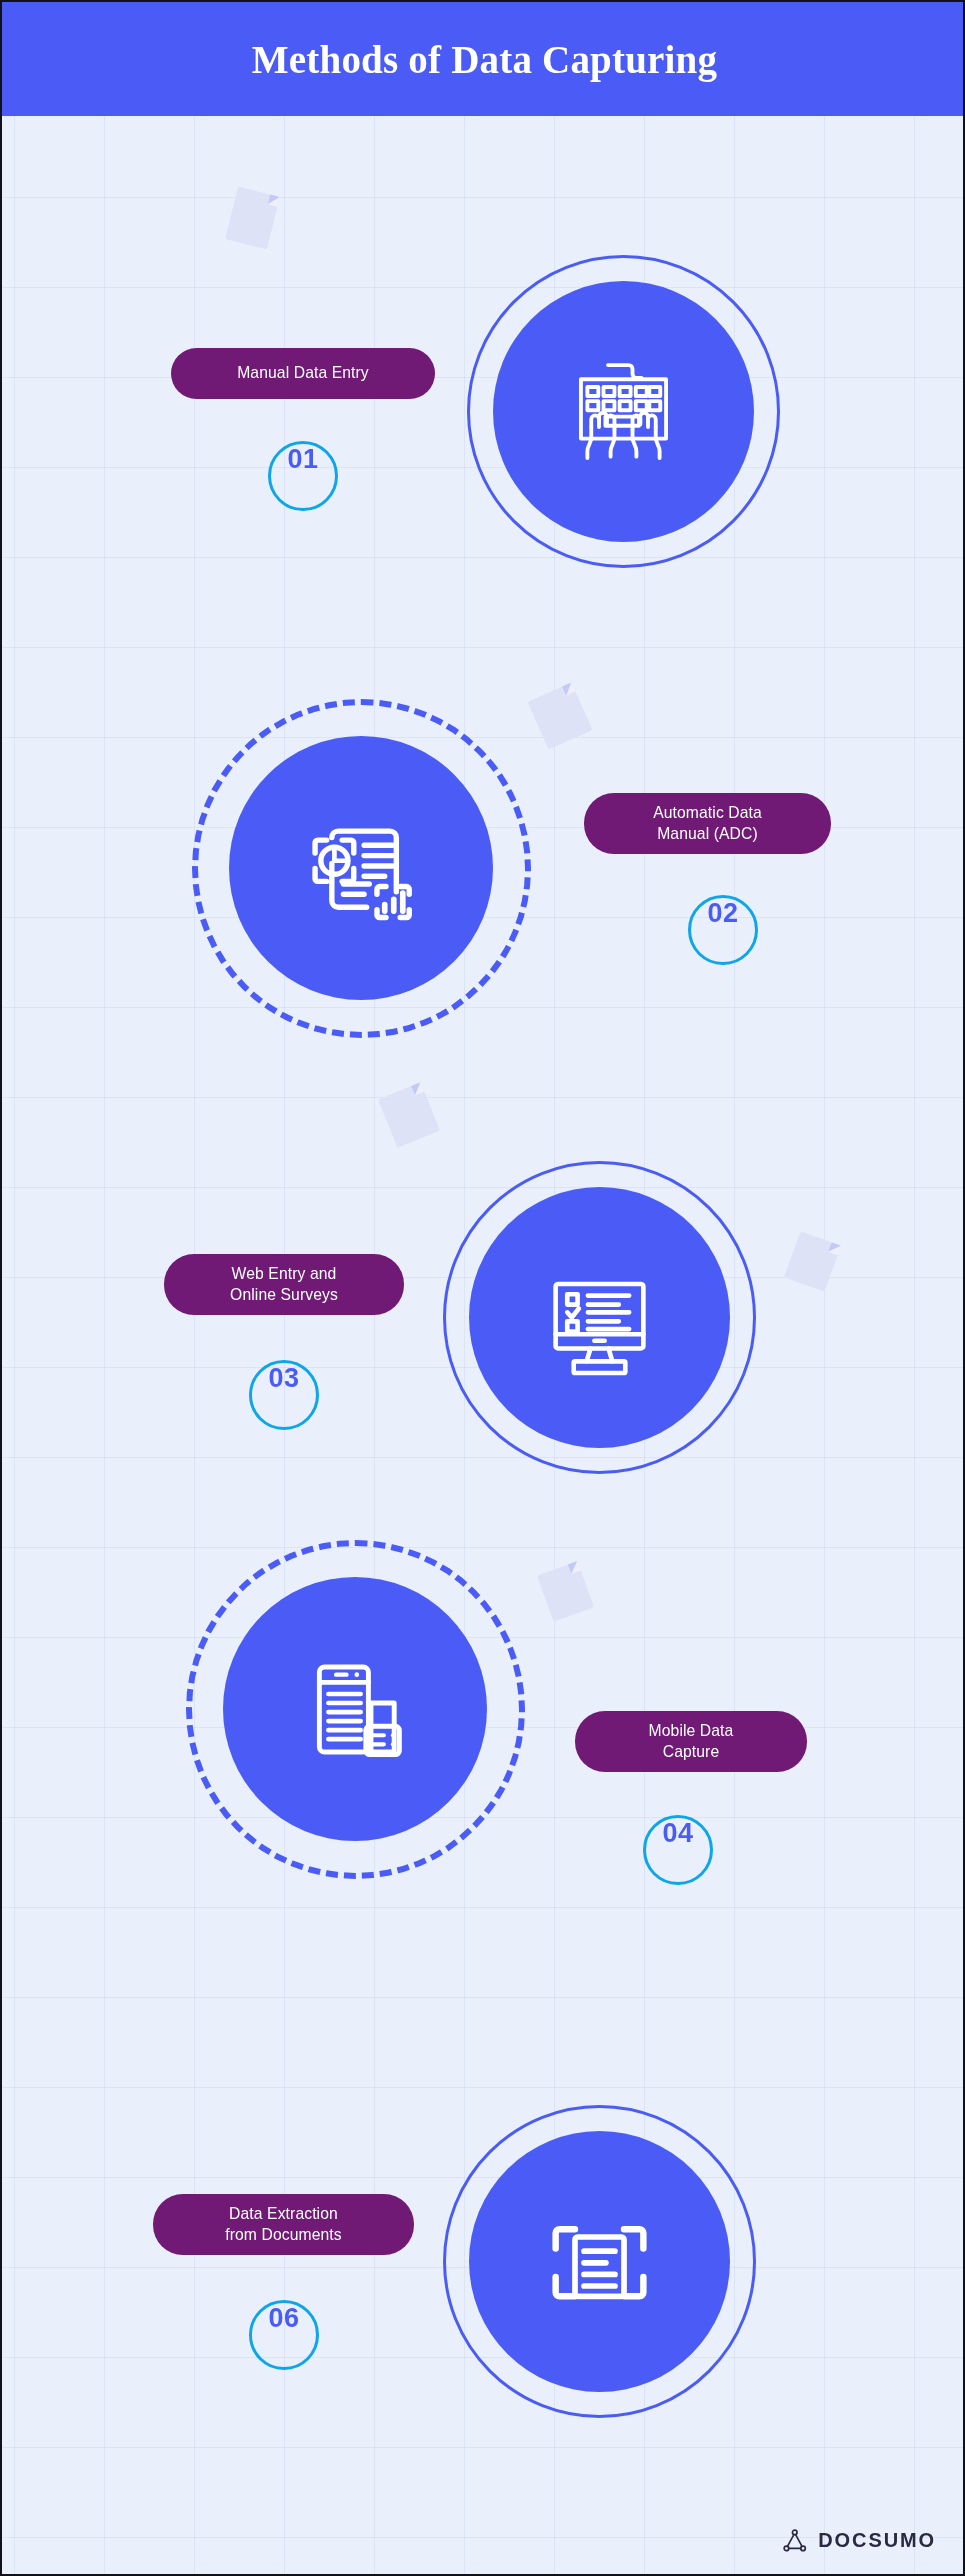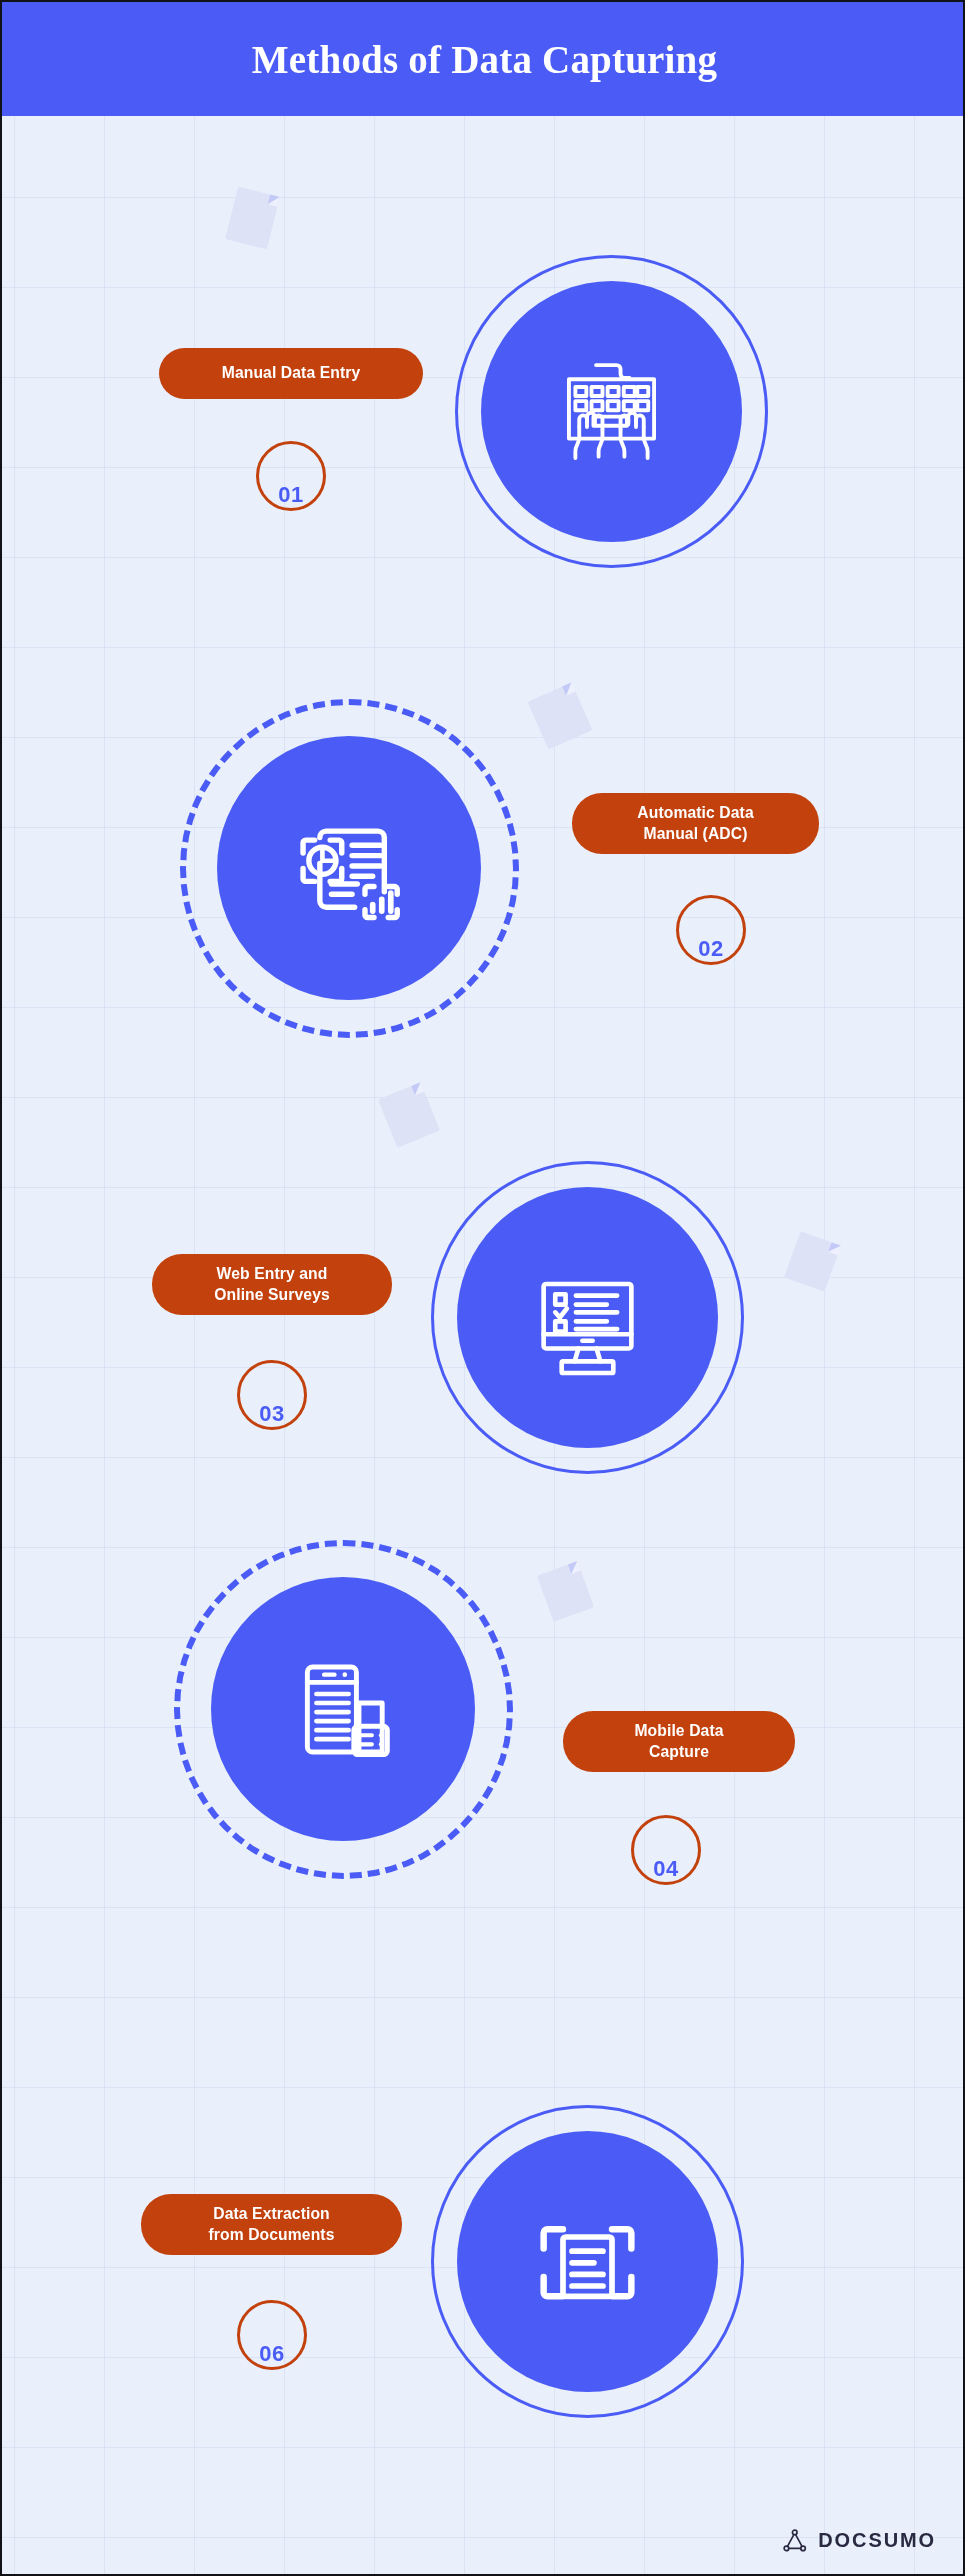--- a/index.html
+++ b/index.html
@@ -9,20 +9,21 @@
     font-family:"Liberation Sans", sans-serif;
     overflow:hidden;
   }
   .page{
     position:relative;
     width:965px;height:2576px;
     background:#eaf0fb;
     box-sizing:border-box;
     border:2.2px solid #111217;
     overflow:hidden;
+    padding-left:12px;
   }
 
   
   .grid-bg{
     position:absolute;left:0;top:0;right:0;bottom:0;
     background-image:
       linear-gradient(to right, rgba(160,178,215,.20) 0.7px, transparent 0.7px),
       linear-gradient(to bottom, rgba(160,178,215,.20) 0.7px, transparent 0.7px);
     background-size:90px 90px;
     background-position:12px 105px;
@@ -62,43 +63,43 @@
     position:absolute;
     border-radius:50%;
     background:#4a5cf5;
     display:flex;align-items:center;justify-content:center;
   }
   .disc svg{display:block;}
 
   
   .pill{
     position:absolute;
-    background:#c2410c;
+    background:#701a75;
     border-radius:30px;
     color:#ffffff;
     font-size:15.7px;
-    font-weight:700;
+    font-weight:400;
     line-height:1.30;
     text-align:center;
     display:flex;align-items:center;justify-content:center;
     padding:9px 19.5px;
     box-sizing:border-box;
     letter-spacing:0.1px;
   }
 
   
   .num{
     position:absolute;
     width:70px;height:70px;
     border-radius:50%;
-    border:3px solid #c2410c;
+    border:3px solid #0ea5e9;
     box-sizing:border-box;
-    display:flex;align-items:flex-end;justify-content:center;
+    display:flex;align-items:flex-start;justify-content:center;
     color:#4a5cf5;
-    font-size:22px;
+    font-size:27px;
     font-weight:700;
     letter-spacing:0.4px;
   }
 
   
   .paper{
     position:absolute;
     background:#dde2f6;
     border-radius:2.2px;
   }

